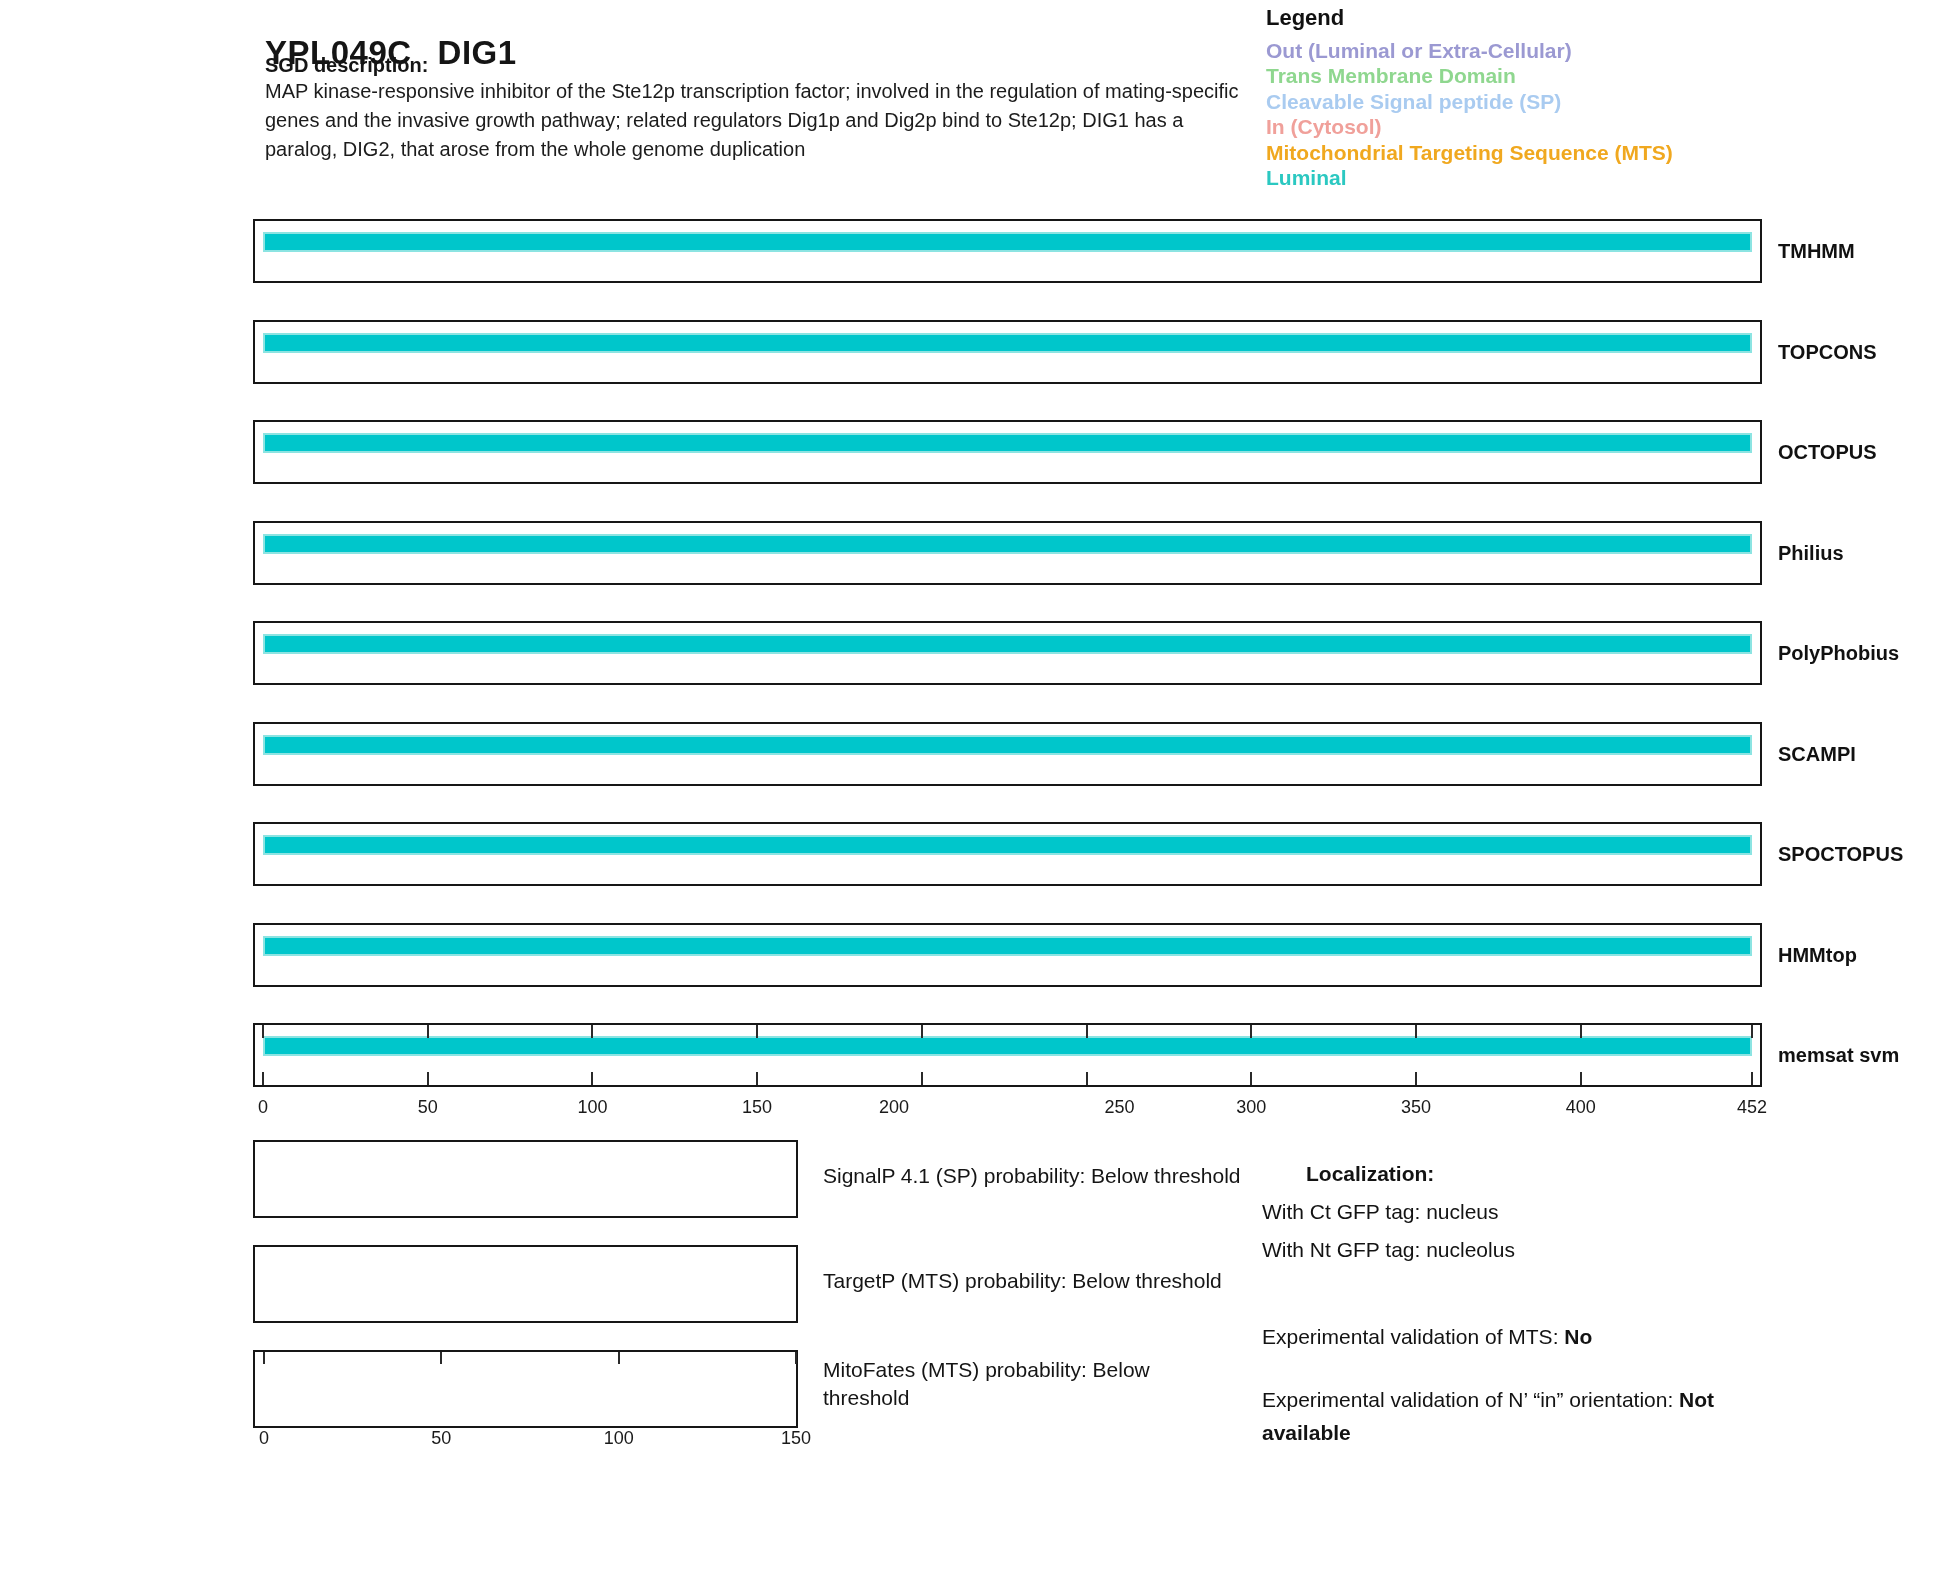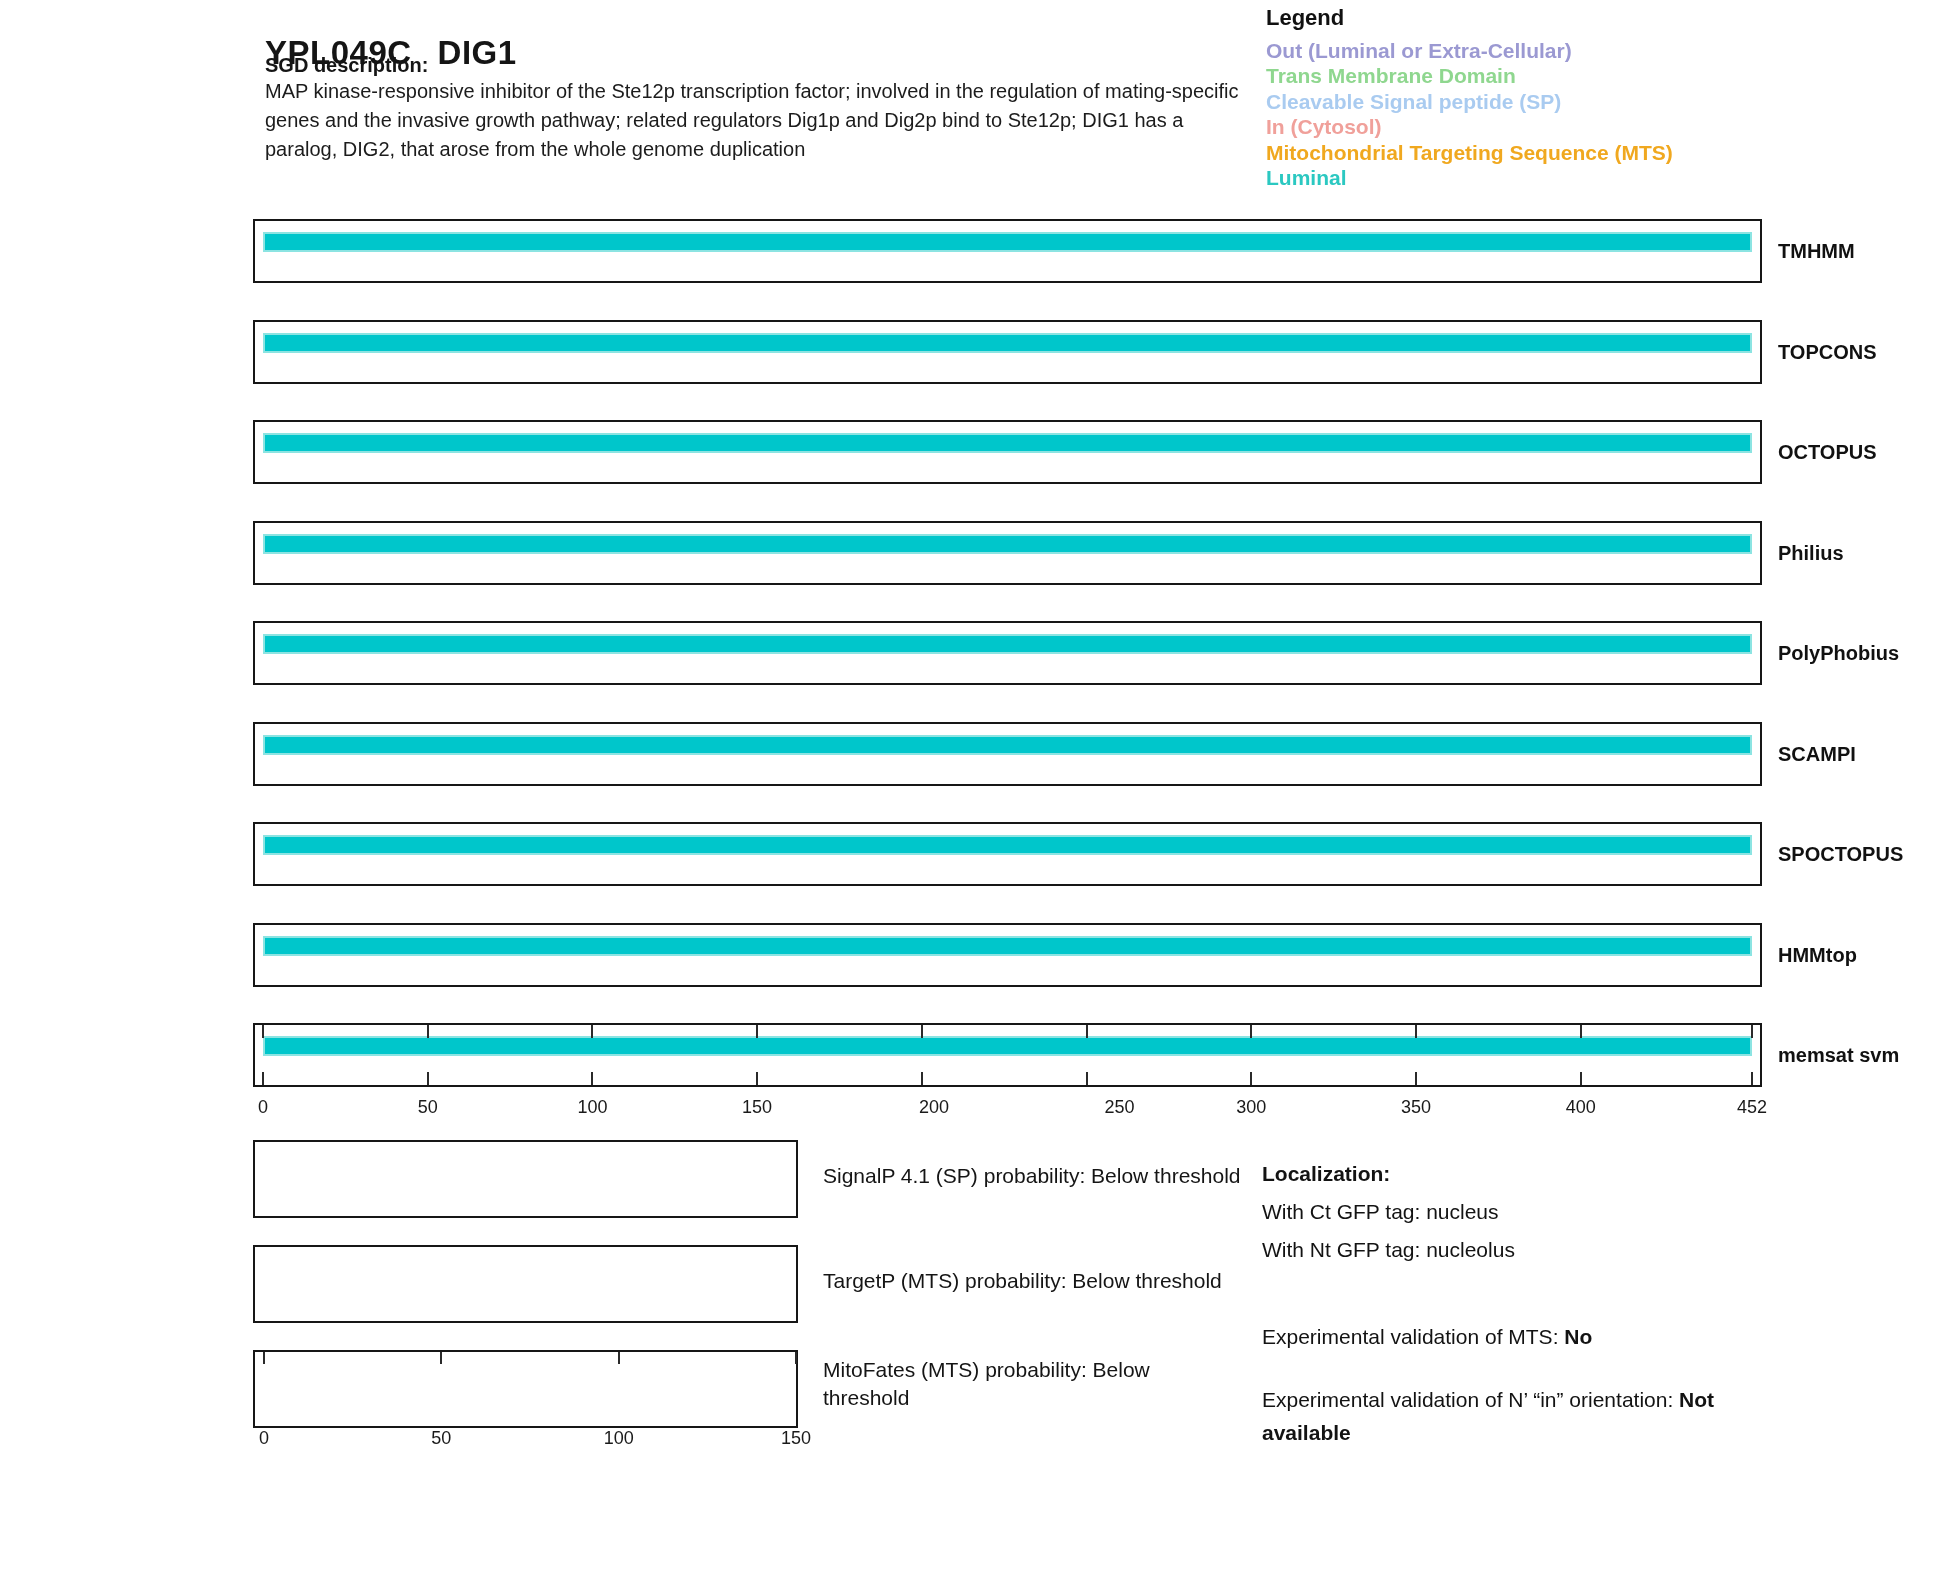--- a/index.html
+++ b/index.html
@@ -117,21 +117,21 @@
         <div class="tick top" style="left: 1496px;"></div>
         <div class="tick bottom" style="left: 1496px;"></div>
       </div>
       <div class="track-label" style="left: 1778px; top: 1044px;">memsat svm</div>
     </div>
   <div id="main-axis" class="axis-row" style="left:255px;top:1097px;width:1505px;">
       <div class="axis-lbl" style="left: 8px;">0</div>
       <div class="axis-lbl" style="left: 172.712px;">50</div>
       <div class="axis-lbl" style="left: 337.425px;">100</div>
       <div class="axis-lbl" style="left: 502.137px;">150</div>
-      <div class="axis-lbl" style="left: 679px; text-align: right;">200</div>
+      <div class="axis-lbl" style="left: 639px; text-align: right;">200</div>
       <div class="axis-lbl" style="left: 831.562px; margin-left: 33px;">250</div>
       <div class="axis-lbl" style="left: 996.274px;">300</div>
       <div class="axis-lbl" style="left: 1160.99px;">350</div>
       <div class="axis-lbl" style="left: 1325.7px;">400</div>
       <div class="axis-lbl" style="left: 1497px;">452</div>
     </div>
 
   <div class="panel-box" style="top:1140px;" id="panel0"></div>
   <div class="panel-label" style="top:1164px;">SignalP 4.1 (SP) probability: Below threshold</div>
 
@@ -146,19 +146,19 @@
     </div>
   <div class="panel-label wrap" style="top:1356px;">MitoFates (MTS) probability: Below
 threshold</div>
   <div id="mito-axis" class="axis-row" style="left:255px;top:1428px;width:541px;">
       <div class="axis-lbl" style="left: 9px;">0</div>
       <div class="axis-lbl" style="left: 186.333px;">50</div>
       <div class="axis-lbl" style="left: 363.667px;">100</div>
       <div class="axis-lbl" style="left: 541px;">150</div>
     </div>
 
-  <div class="loc loc-title" style="top:1162px;">Localization:</div>
+  <div class="loc loc-title" style="top:1162px;margin-left:44px;">Localization:</div>
   <div class="loc" style="top:1200px;">With Ct GFP tag: nucleus</div>
   <div class="loc" style="top:1238px;">With Nt GFP tag: nucleolus</div>
   <div class="loc" style="top:1325px;"><span>Experimental validation of MTS: </span><span class="bold">No</span></div>
   <div class="loc loc-multiline" style="top:1383px;"><span>Experimental validation of N’ “in” orientation: </span><span class="bold">Not available</span></div>
 
 </div>
 
 </body></html>

